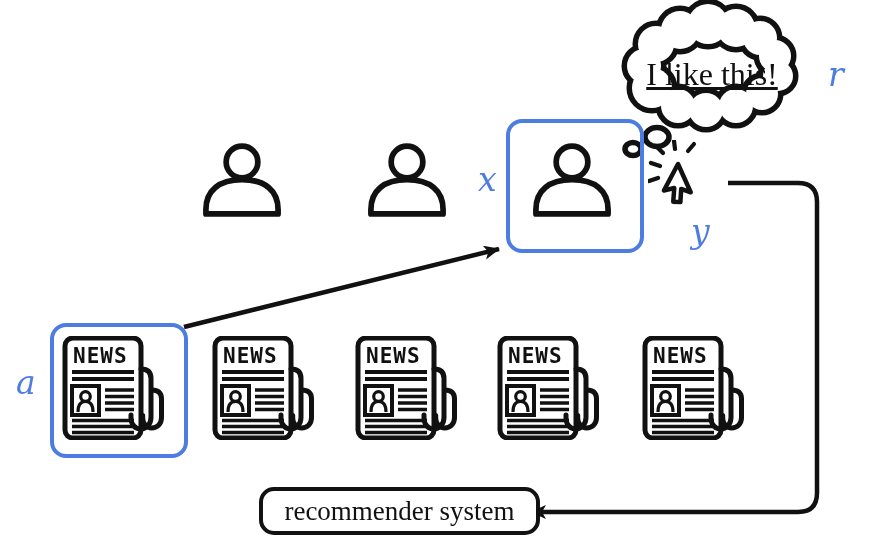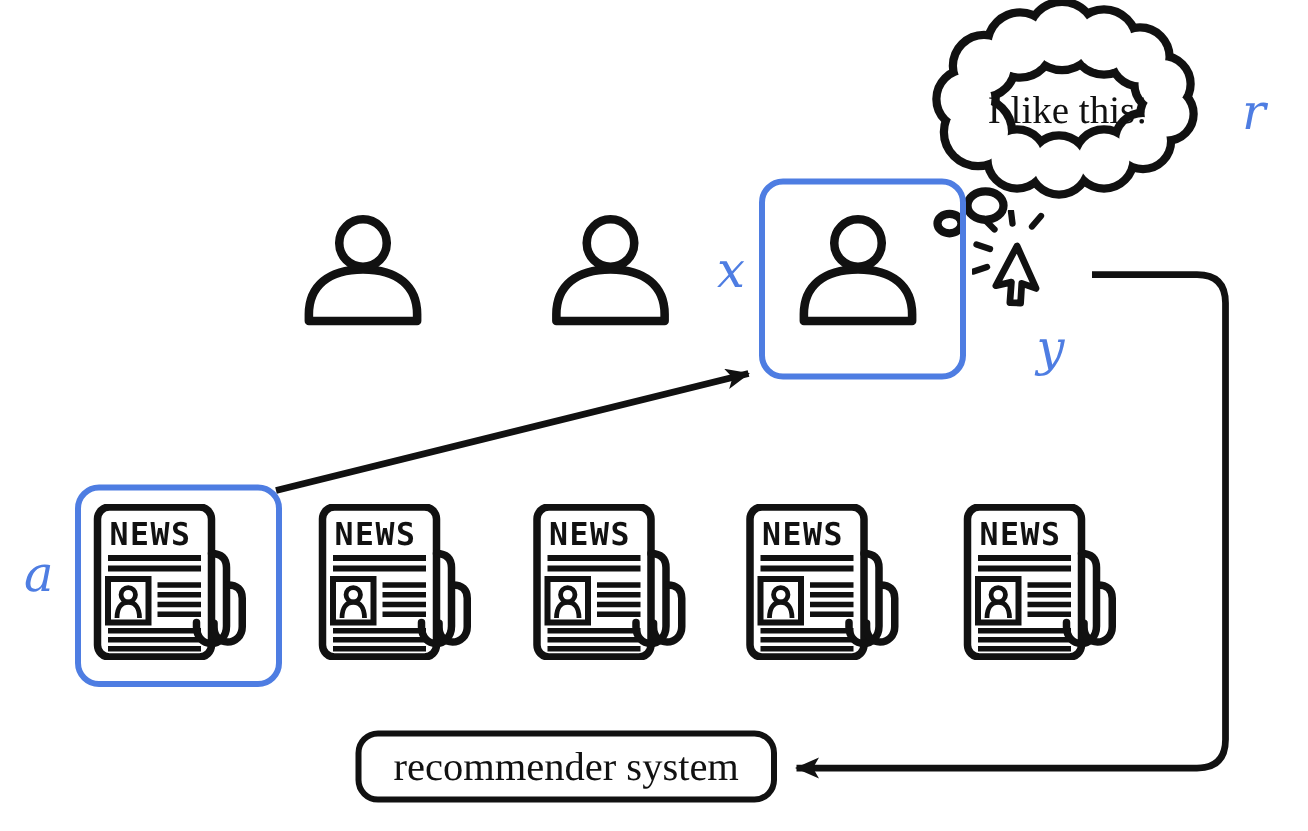--- a/index.html
+++ b/index.html
@@ -11,25 +11,25 @@
   .math-label{
     color:#4e7de2;font-family:"DejaVu Serif", serif;font-style:italic;
     font-size:33px;line-height:1;user-select:none;
   }
   .hl-box{
     position:absolute;border:4px solid #4e7de2;border-radius:16px;background:transparent;
   }
   #thought-text{
     position:absolute;left:0;top:0;width:100%;height:100%;
     display:flex;align-items:center;justify-content:center;
-    font-family:"Liberation Serif", serif;font-size:26px;color:#111;
-    padding-top:8px;box-sizing:border-box;
+    font-family:"Liberation Serif", serif;font-size:32px;color:#111;
+    padding-top:8px;box-sizing:border-box;text-decoration:underline;
   }
   #recommender-box{
-    position:absolute;left:237px;top:487px;width:281px;height:48px;
+    position:absolute;left:259px;top:487px;width:281px;height:48px;
     border:4px solid #111;border-radius:15px;box-sizing:border-box;
     display:flex;align-items:center;justify-content:center;
     font-family:"Liberation Serif", serif;font-size:27px;color:#111;background:#fff;
   }
   svg{display:block;}
   .icon-svg{overflow:visible;}
 </style>
 </head>
 <body>
 

